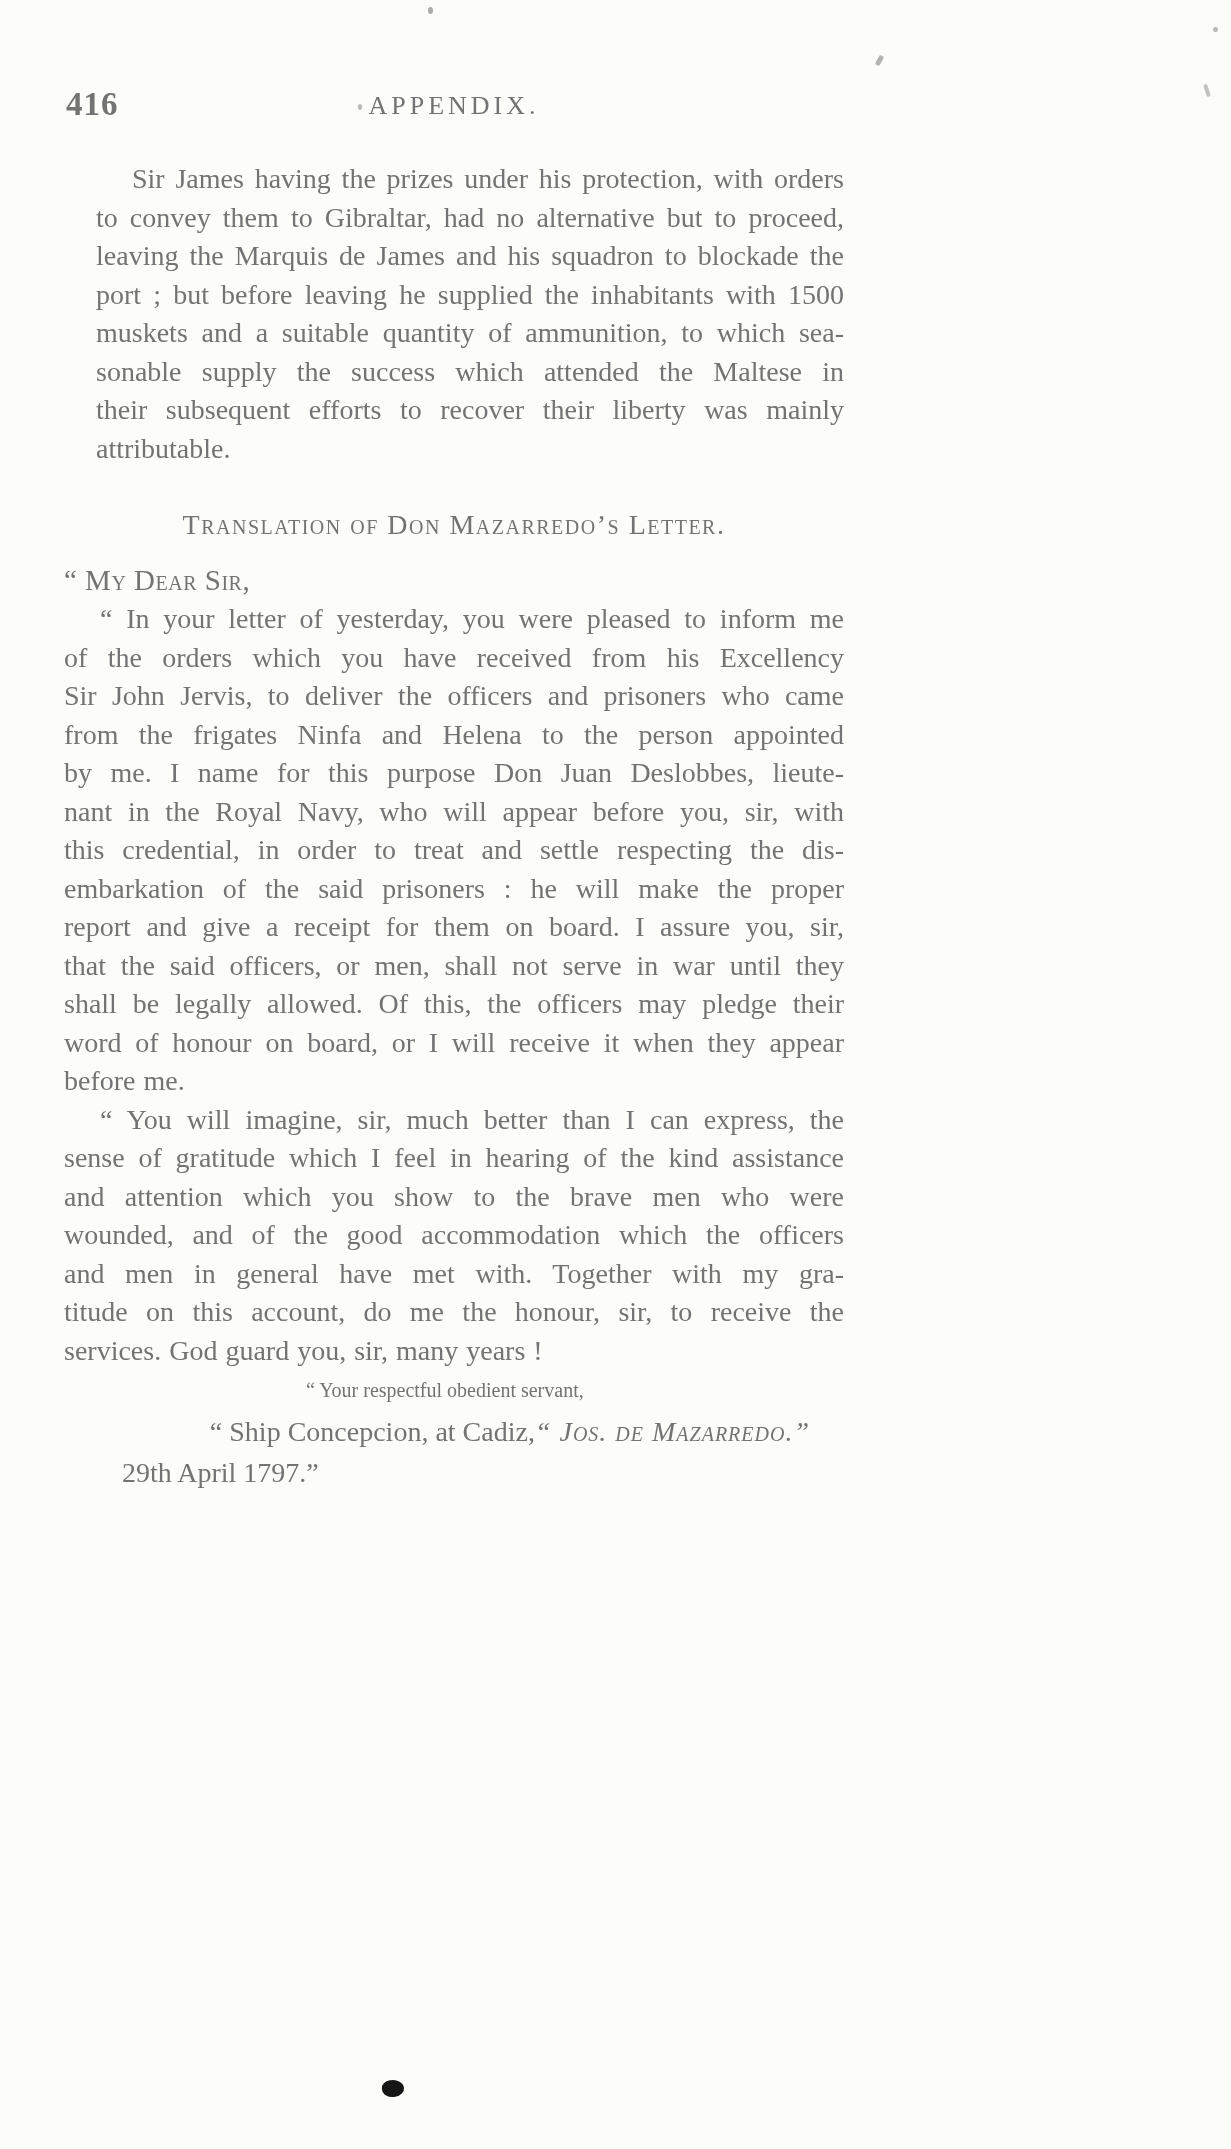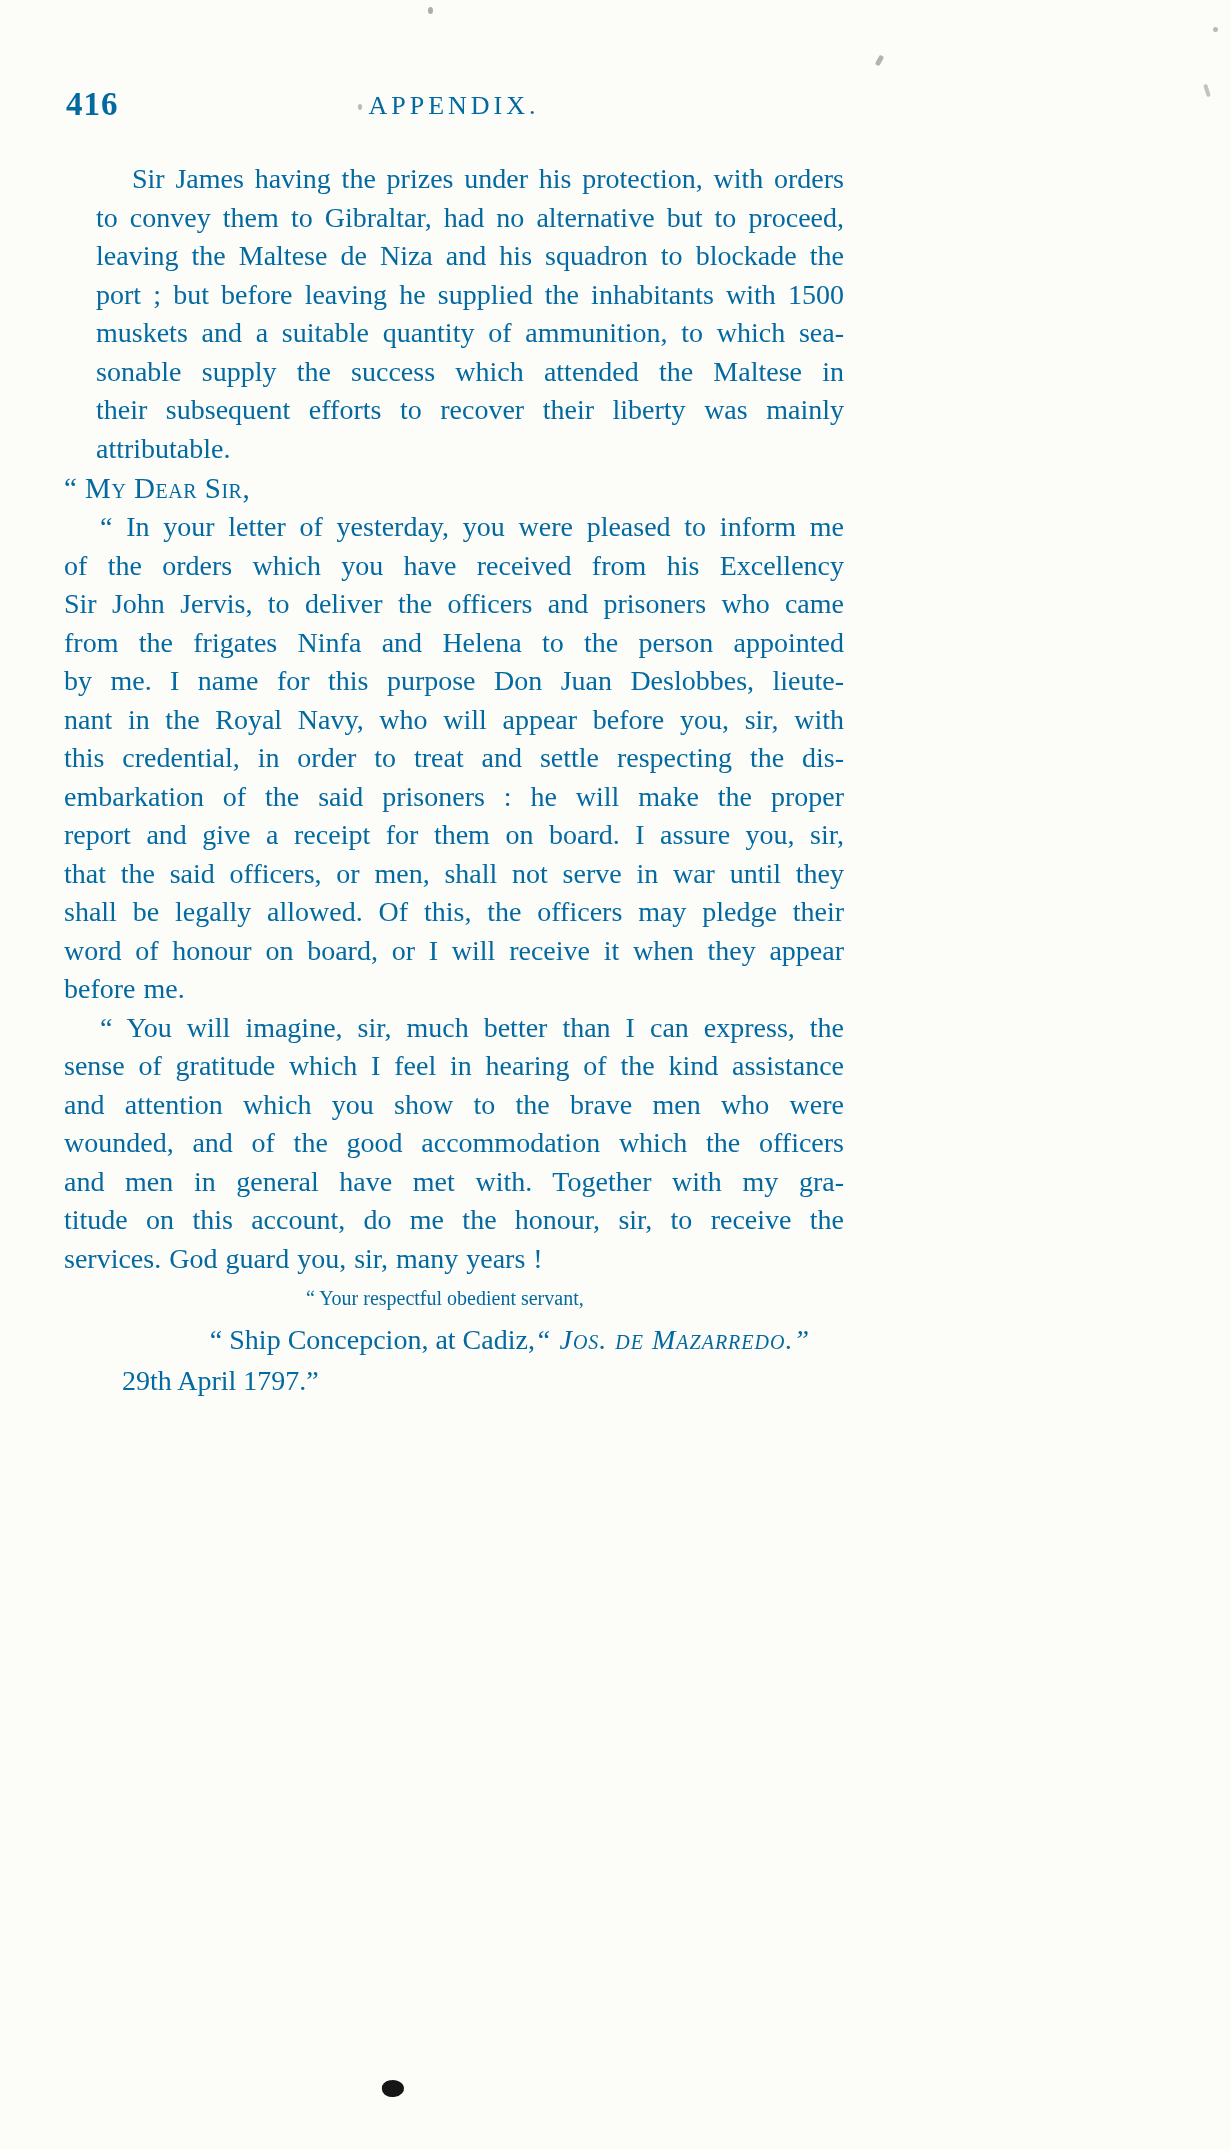--- a/index.html
+++ b/index.html
@@ -7,21 +7,21 @@
     width: 1231px;
     height: 2149px;
     background: #f2f1ec;
     font-family: "Liberation Serif", "DejaVu Serif", serif;
   }
   .page {
     position: relative;
     width: 1231px;
     height: 2149px;
     background: #fcfcf9;
-    color: #0369a1;
+    color: #737373;
     overflow: hidden;
   }
   .text-block {
     position: absolute;
     left: 64px;
     top: 86px;
     width: 780px;
   }
   .page-header { position: relative; height: 46px; }
   .page-number {
@@ -81,28 +81,29 @@
   <div class="text-block">
 
     <header class="page-header">
       <span class="page-number">416</span>
       <span class="running-title">APPENDIX.</span>
     </header>
 
     <div class="para intro">
         <div class="line first">Sir James having the prizes under his protection, with orders</div>
         <div class="line">to convey them to Gibraltar, had no alternative but to proceed,</div>
-        <div class="line">leaving the Maltese de Niza and his squadron to blockade the</div>
+        <div class="line">leaving the Marquis de James and his squadron to blockade the</div>
         <div class="line">port ; but before leaving he supplied the inhabitants with 1500</div>
         <div class="line">muskets and a suitable quantity of ammunition, to which sea-</div>
         <div class="line">sonable supply the success which attended the Maltese in</div>
         <div class="line">their subsequent efforts to recover their liberty was mainly</div>
         <div class="line last">attributable.</div>
       </div>
 
+    <h2 class="letter-heading">Translation of Don Mazarredo’s Letter.</h2>
 
     <div class="salutation">“ My Dear Sir,</div>
 
     <div class="para">
         <div class="line first">“ In your letter of yesterday, you were pleased to inform me</div>
         <div class="line">of the orders which you have received from his Excellency</div>
         <div class="line">Sir John Jervis, to deliver the officers and prisoners who came</div>
         <div class="line">from the frigates Ninfa and Helena to the person appointed</div>
         <div class="line">by me. I name for this purpose Don Juan Deslobbes, lieute-</div>
         <div class="line">nant in the Royal Navy, who will appear before you, sir, with</div>

